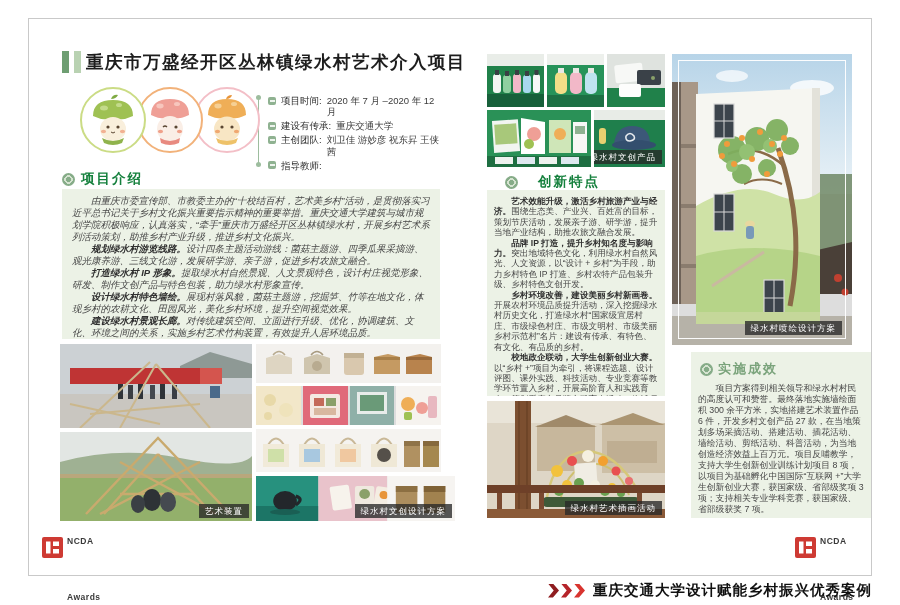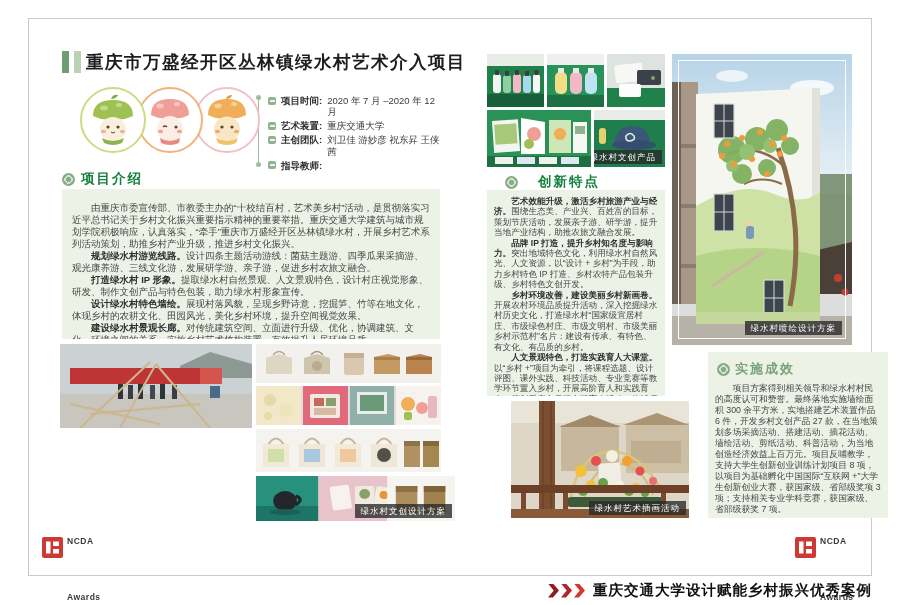--- a/index.html
+++ b/index.html
@@ -22,37 +22,37 @@
   .m3 { border:2.5px solid #f3bfc7; z-index:1; }
 
   
   .info-line { position:absolute; left:258px; top:99px; height:64px; border-left:1.5px solid #9dbd9e; }
   .info-line::before, .info-line::after { content:""; position:absolute; left:-3.5px; width:5px; height:5px; border-radius:50%; background:#9dbd9e; }
   .info-line::before { top:-4px; } .info-line::after { bottom:-4px; }
   .info { position:absolute; left:268px; top:95px; width:178px; }
   .info-item { display:flex; gap:5px; margin-bottom:2.6px; font-size:9.5px; line-height:11.4px; color:#3c3c3c; }
   .info-icon { flex:0 0 auto; width:8px; height:8px; margin-top:1.5px; border-radius:2px; background:#8fb291; position:relative; }
   .info-icon::after { content:""; position:absolute; left:1.5px; top:3px; width:5px; height:2px; background:#eef4ee; }
-  .info-label { font-weight:bold; color:#2e2e2e; white-space:nowrap;text-align:center; }
+  .info-label { font-weight:normal; color:#2e2e2e; white-space:nowrap;text-align:center; }
   .info-value div { margin-bottom:2.6px; }
 
   
   .sec-h { position:absolute; display:flex; align-items:center; gap:6px; font-size:13.5px; font-weight:bold; color:#15803d; letter-spacing:2px; }
   .sec-icon { width:13px; height:13px; border-radius:50%;
     background:radial-gradient(circle, #86ac88 0 29%, #d5e3d0 29% 46%, #86ac88 46% 100%); }
 
   
   .panel { position:absolute; background:#ecf2e6; overflow:hidden; }
   .panel p { color:#474747; text-indent:2em; }
   .panel .lead { font-weight:bold; color:#303030; }
-  .panel-intro { left:62px; top:189px; width:378px; height:150px; padding:13px 10px; }
+  .panel-intro { left:62px; top:189px; width:378px; height:150px; padding:6px 10px;font-style:italic; }
   .panel-intro p { font-size:9.5px; line-height:12px; }
   .panel-innov { left:487px; top:190px; width:178px; height:206px; padding:6px 7px; }
   .panel-innov p { font-size:8.6px; line-height:10.4px; }
-  .panel-results { left:708px; top:352px; width:180px; height:166px; padding:6px 7px; }
+  .panel-results { left:691px; top:352px; width:180px; height:166px; padding:6px 7px; }
   .panel-results p { font-size:8.8px; line-height:11px; }
   .panel-results .sec-h2 { display:flex; align-items:center; gap:5px; font-size:13px; font-weight:bold; color:#7aa37b; letter-spacing:2px; margin:2px 0 5px 2px; }
 
   
   .ph { position:absolute; overflow:hidden; background:#ddd; }
   .ph svg { display:block; width:100%; height:100%; }
   .cap { position:absolute; right:3px; bottom:3px; background:rgba(40,40,40,.78); color:#fff; font-size:8.5px; line-height:1; padding:3px 6px; letter-spacing:1px; white-space:nowrap; }
   .frame { position:absolute; left:6px; top:6px; right:6px; bottom:6px; border:1px solid rgba(255,255,255,.95); pointer-events:none; }
 
   
@@ -128,21 +128,21 @@
 
   <div class="info-line"></div>
   <div class="info">
     <div class="info-item">
       <span class="info-icon"></span>
       <span class="info-label">项目时间:</span>
       <span class="info-value">2020 年 7 月 –2020 年 12 月</span>
     </div>
     <div class="info-item">
       <span class="info-icon"></span>
-      <span class="info-label">艺术装置:</span>
+      <span class="info-label">建设有传承:</span>
       <span class="info-value">重庆交通大学</span>
     </div>
     <div class="info-item">
       <span class="info-icon"></span>
       <span class="info-label">主创团队:</span>
       <span class="info-value">刘卫佳 游妙彦 祝东昇 王侠茜</span>
     </div>
     <div class="info-item">
       <span class="info-icon"></span>
       <span class="info-label">指导教师:</span>
@@ -150,21 +150,21 @@
   </div>
 
   <div class="sec-h" style="left:62px; top:170px;">
     <span class="sec-icon"></span>
     <span>项目介绍</span>
   </div>
   <div class="panel panel-intro">
     <p><span class="lead"></span><span>由重庆市委宣传部、市教委主办的“十校结百村，艺术美乡村”活动，是贯彻落实习近平总书记关于乡村文化振兴重要指示精神的重要举措。重庆交通大学建筑与城市规划学院积极响应，认真落实，“牵手”重庆市万盛经开区丛林镇绿水村，开展乡村艺术系列活动策划，助推乡村产业升级，推进乡村文化振兴。</span></p>
     <p><span class="lead">规划绿水村游览线路。</span><span>设计四条主题活动游线：菌菇主题游、四季瓜果采摘游、观光康养游、三线文化游，发展研学游、亲子游，促进乡村农旅文融合。</span></p>
     <p><span class="lead">打造绿水村 IP 形象。</span><span>提取绿水村自然景观、人文景观特色，设计村庄视觉形象、研发、制作文创产品与特色包装，助力绿水村形象宣传。</span></p>
-    <p><span class="lead">设计绿水村特色墙绘。</span><span>展现村落风貌，呈现乡野诗意，挖掘笋、竹等在地文化，体现乡村的农耕文化、田园风光，美化乡村环境，提升空间视觉效果。</span></p>
+    <p><span class="lead">设计绿水村特色墙绘。</span><span>展现村落风貌，菌菇主题游，挖掘笋、竹等在地文化，体现乡村的农耕文化、田园风光，美化乡村环境，提升空间视觉效果。</span></p>
     <p><span class="lead">建设绿水村景观长廊。</span><span>对传统建筑空间、立面进行升级、优化，协调建筑、文化、环境之间的关系，实施乡村艺术竹构装置，有效提升人居环境品质。</span></p>
   </div>
 
   <div class="ph" style="left:60px; top:344px; width:192px; height:84px;">
     <svg viewBox="0 0 192 84" preserveAspectRatio="none">
       <rect width="192" height="50" fill="#ccd1d4"></rect>
       <path d="M120,22 L150,8 L192,20 L192,34 L120,34 Z" fill="#7e8b84" opacity=".8"></path>
       <rect x="10" y="24" width="152" height="16" fill="#bf3434"></rect>
       <rect x="140" y="24" width="22" height="16" fill="#d4554e"></rect>
       <rect y="50" width="192" height="34" fill="#c9c6c0"></rect>
@@ -176,20 +176,40 @@
         <rect x="112" y="41" width="5" height="14" fill="#3a3e44"></rect>
       <rect x="150" y="42" width="10" height="12" fill="#4a6a8a"></rect>
       <g stroke="#cbb78c" stroke-width="2" fill="none">
         <path d="M20,84 L90,18"></path>
           <path d="M60,84 L96,20"></path>
           <path d="M96,20 L150,84"></path>
           <path d="M30,70 L140,60"></path>
           <path d="M10,60 L100,80"></path>
       </g>
     </svg>
+  </div>
+  <div class="ph" style="left:60px; top:432px; width:192px; height:89px;">
+    <svg viewBox="0 0 192 89" preserveAspectRatio="none">
+      <rect width="192" height="45" fill="#e2e6e3"></rect>
+      <path d="M0,30 Q60,14 120,26 T192,24 L192,48 L0,48 Z" fill="#9fb193"></path>
+      <rect y="45" width="192" height="44" fill="#93b06b"></rect>
+      <rect y="42" width="192" height="4" fill="#b9a77c"></rect>
+      <g stroke="#c9aa6e" stroke-width="2.4" fill="none">
+        <path d="M26,82 L98,6 L170,82"></path>
+          <path d="M44,82 L98,22"></path>
+          <path d="M98,22 L152,82"></path>
+        <path d="M60,62 L134,62"></path>
+          <path d="M40,82 L140,30"></path>
+          <path d="M60,30 L156,82"></path>
+      </g>
+      <ellipse cx="92" cy="68" rx="9" ry="11" fill="#2e3236"></ellipse>
+      <ellipse cx="108" cy="70" rx="8" ry="10" fill="#454a50"></ellipse>
+      <ellipse cx="78" cy="72" rx="7" ry="9" fill="#3a3f44"></ellipse>
+    </svg>
+    <span class="cap">艺术装置</span>
   </div>
 
   <div class="ph" style="left:256px; top:344px; width:185px; height:39px;">
     <svg viewBox="0 0 185 39" preserveAspectRatio="none">
       <rect width="185" height="39" fill="#f3f1ee"></rect>
       <path d="M10,14 l13,-4 l13,4 l0,16 l-26,0 Z" fill="#ded5c2"></path>
         <path d="M17,11 q6,-7 12,0" stroke="#b8ab90" fill="none" stroke-width="1.4"></path>
       <path d="M48,14 l13,-4 l13,4 l0,16 l-26,0 Z" fill="#cfc5ae"></path>
         <path d="M55,11 q6,-7 12,0" stroke="#a89b80" fill="none" stroke-width="1.4"></path>
         <circle cx="61" cy="22" r="5" fill="#b8ab90"></circle>
@@ -423,24 +443,24 @@
   </div>
 
   <div class="sec-h" style="left:505px; top:173px;gap:20px;">
     <span class="sec-icon"></span>
     <span>创新特点</span>
   </div>
   <div class="panel panel-innov">
     <p><span class="lead">艺术效能升级，激活乡村旅游产业与经济。</span><span>围绕生态美、产业兴、百姓富的目标，策划节庆活动，发展亲子游、研学游，提升当地产业结构，助推农旅文融合发展。</span></p>
     <p><span class="lead">品牌 IP 打造，提升乡村知名度与影响力。</span><span>突出地域特色文化，利用绿水村自然风光、人文资源，以“设计 + 乡村”为手段，助力乡村特色 IP 打造、乡村农特产品包装升级、乡村特色文创开发。</span></p>
     <p><span class="lead">乡村环境改善，建设美丽乡村新画卷。</span><span>开展农村环境品质提升活动，深入挖掘绿水村历史文化，打造绿水村“国家级宜居村庄、市级绿色村庄、市级文明村、市级美丽乡村示范村”名片：建设有传承、有特色、有文化、有品质的乡村。</span></p>
-    <p><span class="lead">人文景观特色，打造实践育人大课堂。</span><span>以“乡村 +”项目为牵引，将课程选题、设计评图、课外实践、科技活动、专业竞赛等教学环节置入乡村，开展高阶育人和实践育人。策划重庆市品牌实践育人活动，依托项目成果为乡村文化振兴提供思路。</span></p>
-  </div>
-
-  <div class="ph" style="left:487px; top:401px; width:178px; height:117px;margin-left:24px;">
+    <p><span class="lead">校地政企联动，大学生创新创业大赛。</span><span>以“乡村 +”项目为牵引，将课程选题、设计评图、课外实践、科技活动、专业竞赛等教学环节置入乡村，开展高阶育人和实践育人。策划重庆市品牌实践育人活动，依托项目成果为乡村文化振兴提供思路。</span></p>
+  </div>
+
+  <div class="ph" style="left:487px; top:401px; width:178px; height:117px;">
     <svg viewBox="0 0 178 117" preserveAspectRatio="none">
       <rect width="178" height="117" fill="#ded6c6"></rect>
       <rect width="178" height="22" fill="#e9e4d8"></rect>
       <rect x="50" y="24" width="58" height="46" fill="#c7b79c"></rect>
         <path d="M48,26 L79,14 L110,26 Z" fill="#a08a6a"></path>
       <rect x="115" y="22" width="63" height="50" fill="#cdbfa6"></rect>
         <path d="M112,24 L146,12 L178,24 Z" fill="#ab9572"></path>
       <rect x="120" y="40" width="50" height="22" fill="#bfae92"></rect>
       <rect x="28" width="16" height="117" fill="#7c4f30"></rect>
       <path d="M32,0 V117 M40,0 V117" stroke="#6a4226" stroke-width="1.4"></path>

